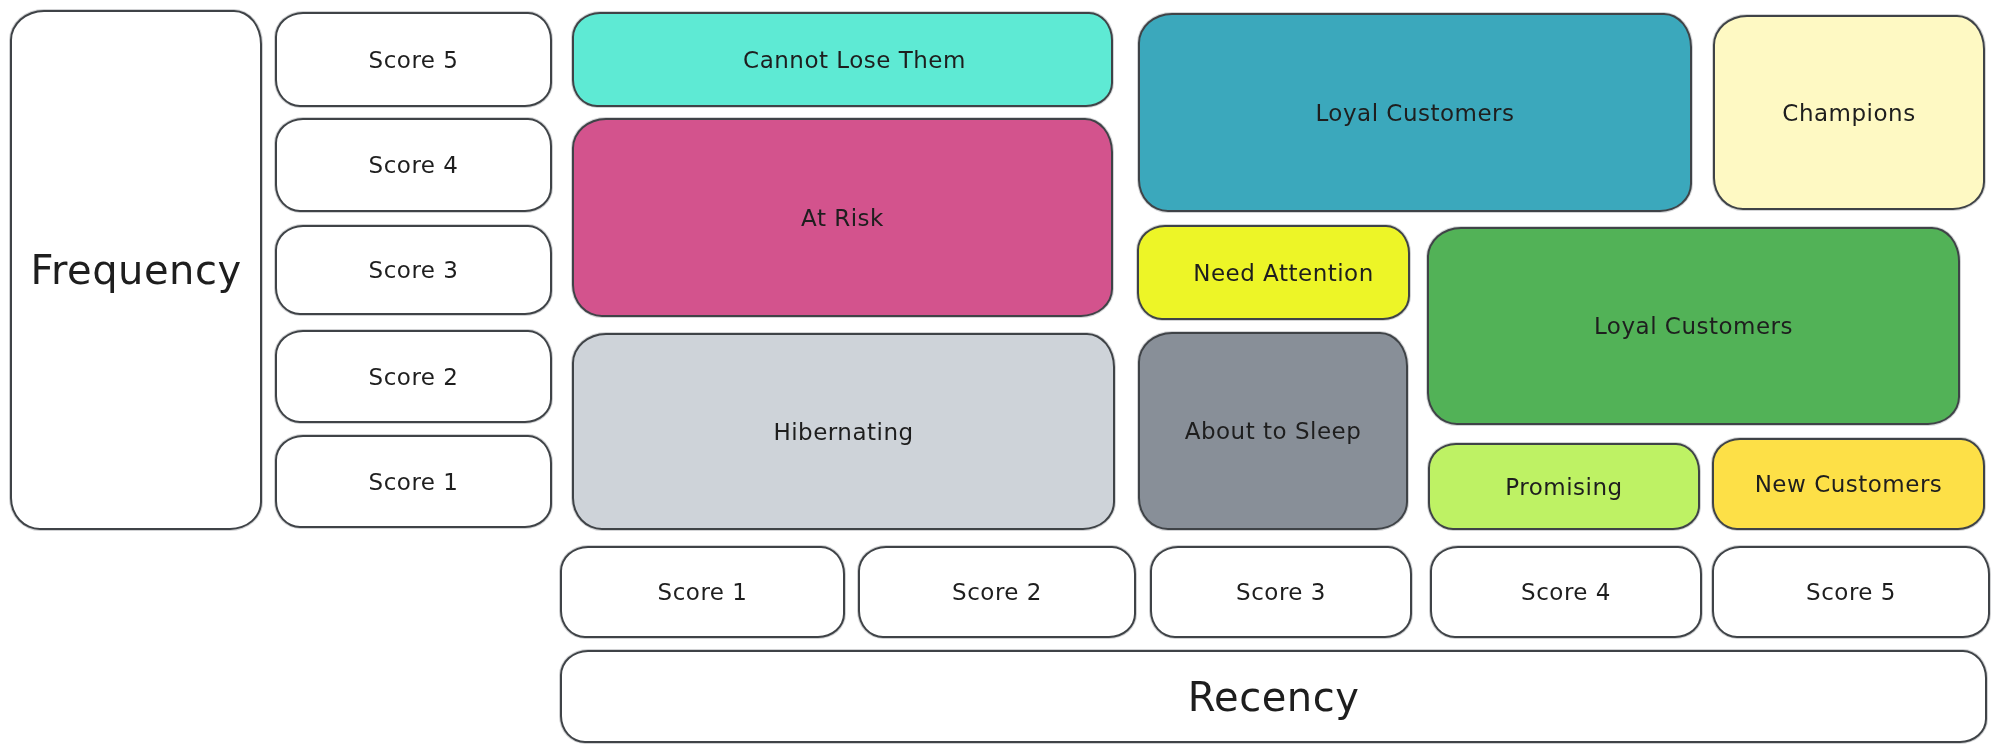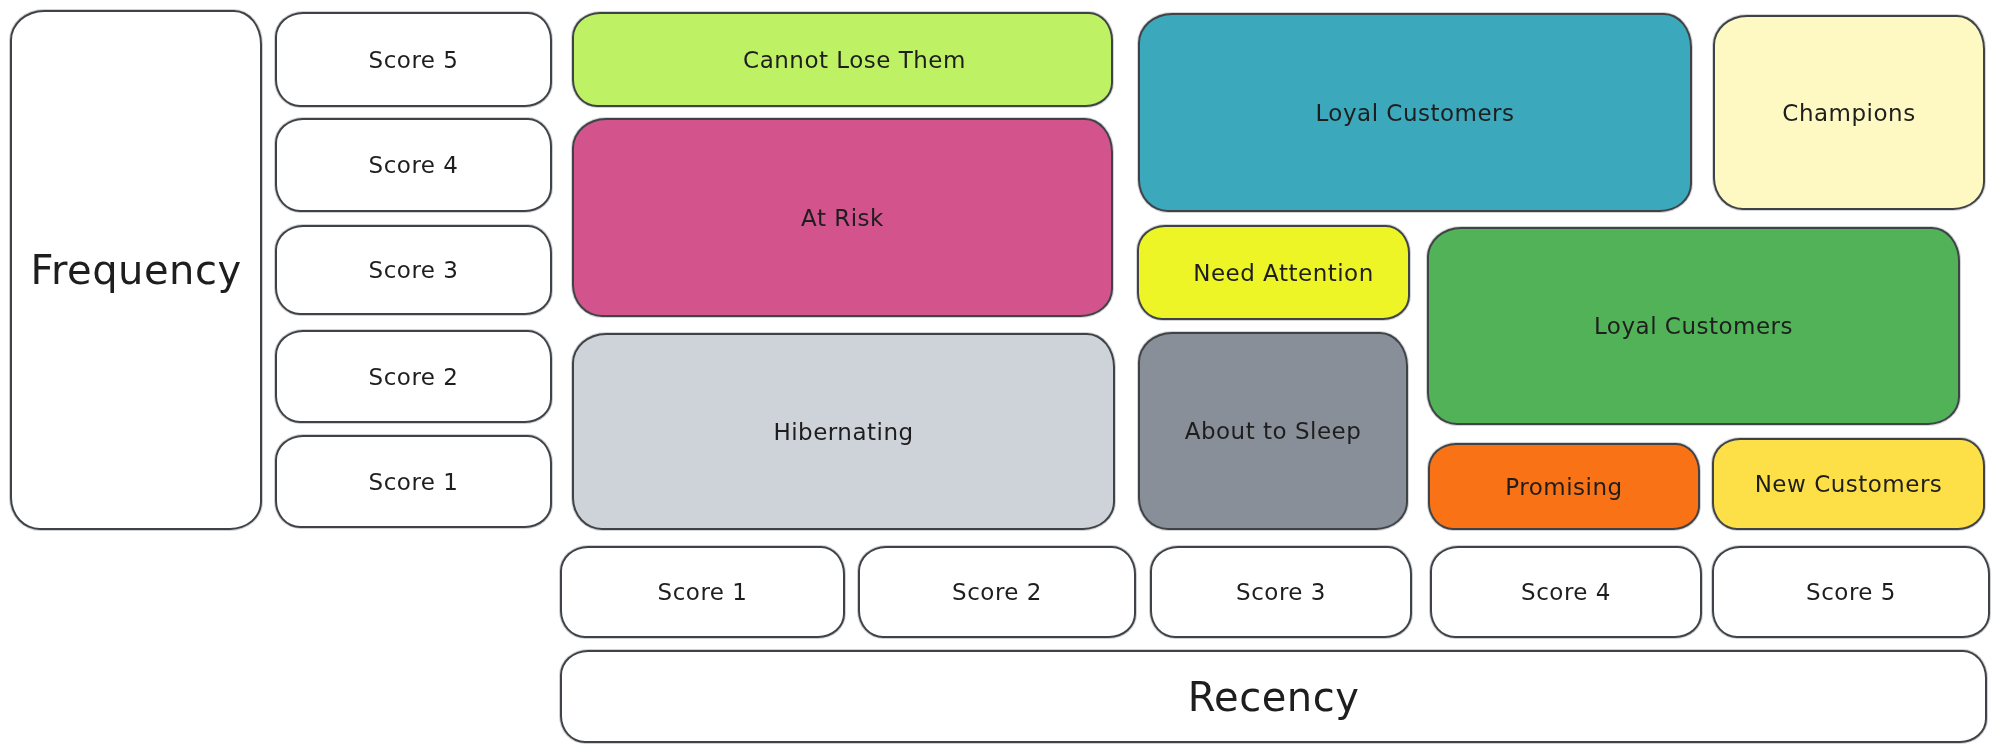--- a/index.html
+++ b/index.html
@@ -56,21 +56,21 @@
   <div class="box white r-med" style="left:275px;top:225px;width:277px;height:90px;">
     <span>Score 3</span>
   </div>
   <div class="box white r-med" style="left:275px;top:330px;width:277px;height:93px;">
     <span>Score 2</span>
   </div>
   <div class="box white r-med" style="left:275px;top:435px;width:277px;height:93px;">
     <span>Score 1</span>
   </div>
 
-  <div class="box seg r-med" style="left: 572px; top: 12px; width: 541px; height: 95px; background: #bef264; padding-left: 24px;">
+  <div class="box seg r-med" style="left: 572px; top: 12px; width: 541px; height: 95px; background: #5eead4; padding-left: 24px;">
     <span>Cannot Lose Them</span>
   </div>
 
   <div class="box seg r-big" style="left: 572px; top: 118px; width: 541px; height: 199px; background: rgb(211, 83, 141);">
     <span>At Risk</span>
   </div>
 
   <div class="box seg r-big" style="left: 572px; top: 333px; width: 543px; height: 197px; background: rgb(206, 211, 217); align-items: center;">
     <span>Hibernating</span>
   </div>
@@ -88,21 +88,21 @@
   </div>
 
   <div class="box seg r-big" style="left: 1138px; top: 332px; width: 270px; height: 198px; background: rgb(136, 143, 152);">
     <span>About to Sleep</span>
   </div>
 
   <div class="box seg r-big" style="left: 1427px; top: 227px; width: 533px; height: 198px; background: rgb(82, 178, 87);">
     <span>Loyal Customers</span>
   </div>
 
-  <div class="box seg r-med" style="left: 1428px; top: 443px; width: 272px; height: 87px; background: #f97316;">
+  <div class="box seg r-med" style="left: 1428px; top: 443px; width: 272px; height: 87px; background: #bef264;">
     <span>Promising</span>
   </div>
 
   <div class="box seg r-med" style="left: 1712px; top: 438px; width: 273px; height: 92px; background: #fde047; align-items: center;">
     <span>New Customers</span>
   </div>
 
   <div class="box white r-med" style="left:560px;top:546px;width:285px;height:92px;">
     <span>Score 1</span>
   </div>

